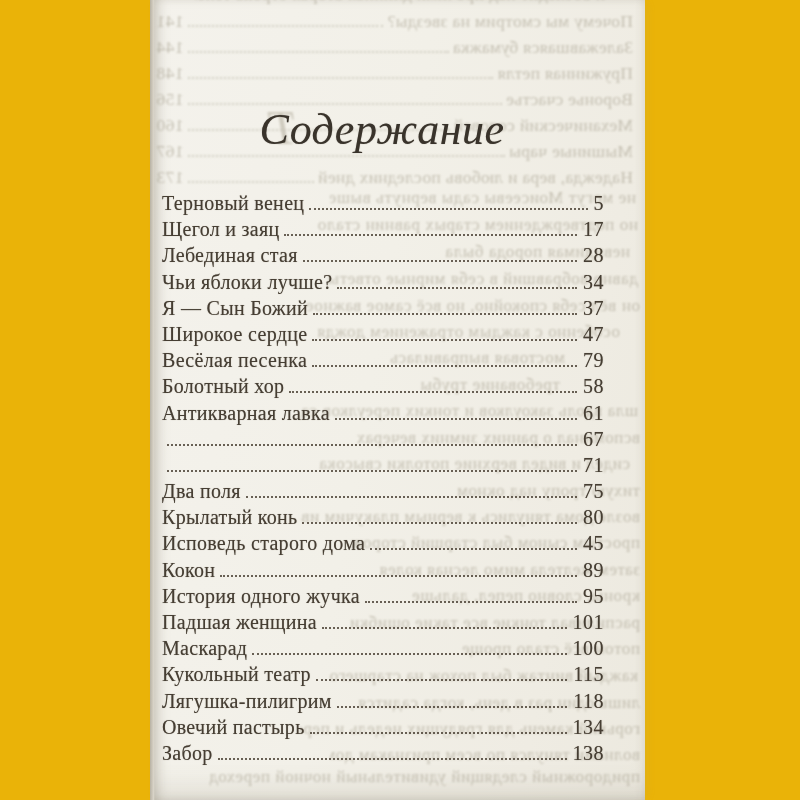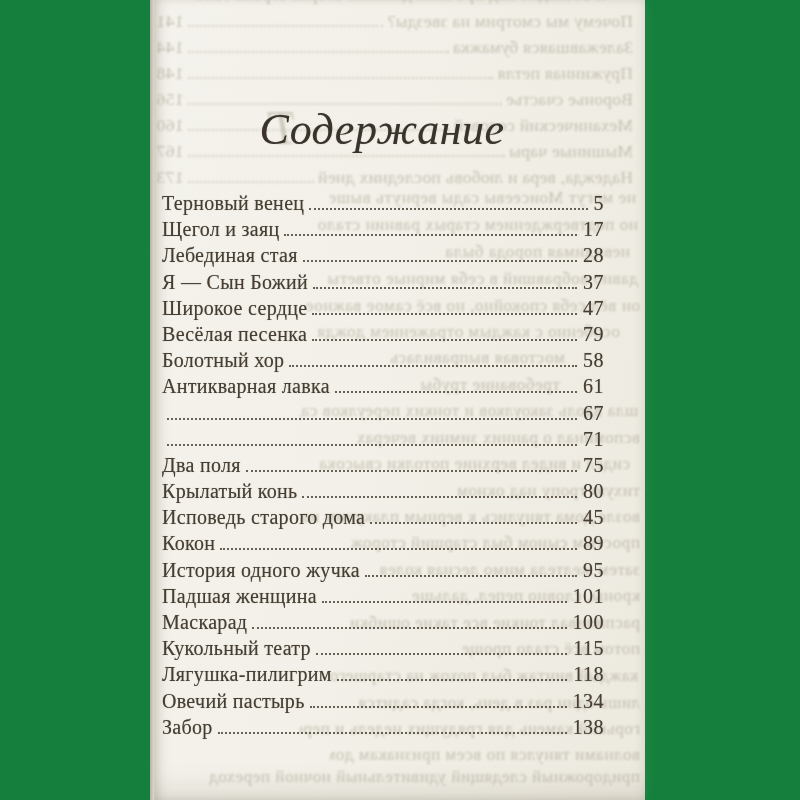--- a/index.html
+++ b/index.html
@@ -1,18 +1,18 @@
 <!DOCTYPE html>
 <html><head>
 <meta charset="utf-8">
 <style>
   html,body{margin:0;padding:0;background:#ffffff;}
   .stage{
     position:relative;width:800px;height:800px;overflow:hidden;
-    background:#15803d;
+    background:#eab308;
     font-family:"Liberation Serif", serif;
   }
   
   .page{
     position:absolute;left:150px;top:0;width:495px;height:800px;
     background:linear-gradient(100deg,#f4f2ec 0%,#f2f0e8 45%,#efece3 80%,#ece9df 100%);
     box-shadow:
       inset 12px 0 14px -7px rgba(125,117,99,0.50),
       inset -5px 0 10px -5px rgba(150,143,125,0.25),
       inset 0 -26px 30px -22px rgba(140,132,114,0.30),
@@ -175,20 +175,25 @@
         <span class="t-title">Щегол и заяц</span>
         <span class="t-dots"></span>
         <span class="t-num">17</span>
       </div>
         <div class="t-row">
         <span class="t-title">Лебединая стая</span>
         <span class="t-dots"></span>
         <span class="t-num">28</span>
       </div>
         <div class="t-row">
+        <span class="t-title">Чьи яблоки лучше?</span>
+        <span class="t-dots"></span>
+        <span class="t-num">34</span>
+      </div>
+        <div class="t-row">
         <span class="t-title">Я — Сын Божий</span>
         <span class="t-dots"></span>
         <span class="t-num">37</span>
       </div>
         <div class="t-row">
         <span class="t-title">Широкое сердце</span>
         <span class="t-dots"></span>
         <span class="t-num">47</span>
       </div>
         <div class="t-row">

